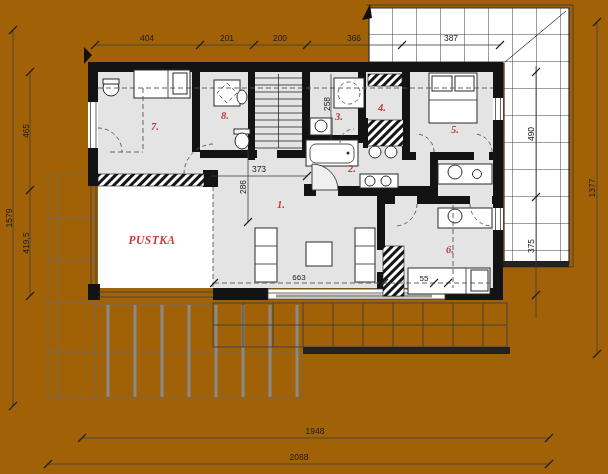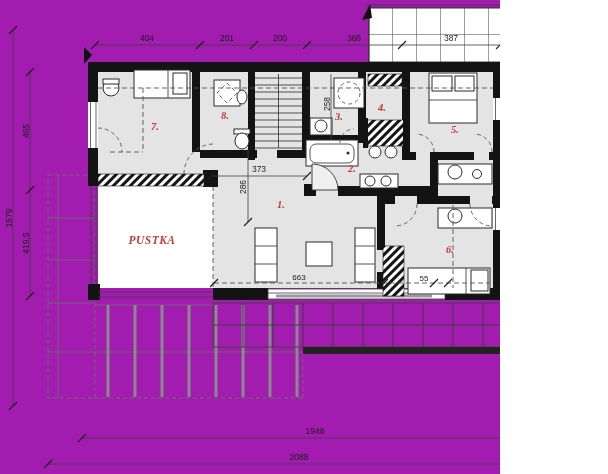--- a/index.html
+++ b/index.html
@@ -1,16 +1,16 @@
 <!DOCTYPE html>
 <html><head>
 <meta charset="utf-8">
 <style>
   html,body{margin:0;padding:0;background:#ffffff;}
-  .canvas{position:relative;width:500px;height:474px;background:#a21caf;overflow:hidden;
+  .canvas{position:relative;width:608px;height:474px;background:#a16207;overflow:hidden;
           font-family:"Liberation Sans",sans-serif;}
   svg{display:block;}
   .dim{font:8.5px "Liberation Sans",sans-serif;fill:#1c1c1c;}
   .dimsm{font:8px "Liberation Sans",sans-serif;fill:#1c1c1c;}
   .room{font:italic 700 10.5px "Liberation Serif",serif;fill:#c23a3a;}
   .void{font:italic 700 11.5px "Liberation Serif",serif;fill:#c23a3a;letter-spacing:.5px;}
   .thin{stroke:#3f3f3f;stroke-width:.8;fill:none;}
   .tick{stroke:#1c1c1c;stroke-width:1.1;}
   .wall{fill:#131313;}
   .furn{stroke:#2a2a2a;stroke-width:1;fill:#ffffff;}

